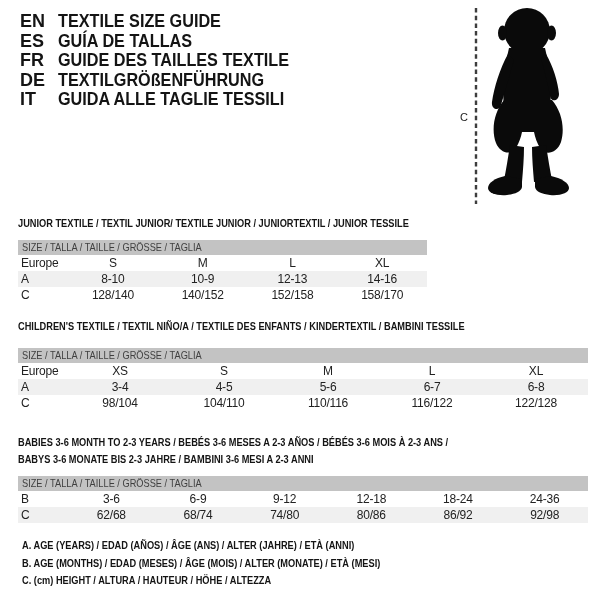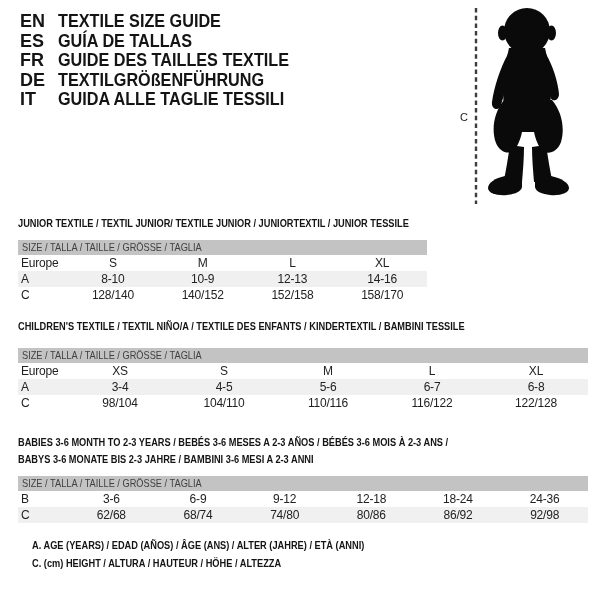--- a/index.html
+++ b/index.html
@@ -36,21 +36,21 @@
   .s1 .bar{margin-top:11px;}
   .s2 .bar{margin-top:16px;}
   .s3 .bar{margin-top:8px;}
   table.size{border-collapse:collapse;table-layout:fixed;width:100%;}
   table.size td{font-size:12px;letter-spacing:-0.2px;height:16px;line-height:16px;padding:0;
                 text-align:center;color:var(--text,#222);overflow:hidden;}
   table.size td.rowlabel{text-align:left;padding-left:3px;}
   tr.alt{background:var(--row-alt-bg,#f0f0f0);}
 
   
-  .legend{position:absolute;left:32px;top:537px;}
+  .legend{position:absolute;left:22px;top:537px;}
   .legend-line{height:17.5px;line-height:17.5px;font-weight:bold;font-size:11px;color:var(--title-text,#141414);white-space:nowrap;}
 </style>
 </head>
 <body>
 
 <div class="page">
 
   <div class="lang-list">
     <div class="lang-row">
       <span class="lang-code">EN</span><span class="cx">TEXTILE SIZE GUIDE</span>
@@ -199,16 +199,17 @@
         <td>80/86</td>
         <td>86/92</td>
         <td>92/98</td>
       </tr>
     </tbody>
       </table>
   </section>
 
   <div class="legend">
     <div class="legend-line"><span class="cx">A. AGE (YEARS) / EDAD (AÑOS) / ÂGE (ANS) / ALTER (JAHRE) / ETÀ (ANNI)</span></div>
+    <div class="legend-line"><span class="cx">B. AGE (MONTHS) / EDAD (MESES) / ÂGE (MOIS) / ALTER (MONATE) / ETÀ (MESI)</span></div>
     <div class="legend-line"><span class="cx">C. (cm) HEIGHT / ALTURA / HAUTEUR / HÖHE / ALTEZZA</span></div>
   </div>
 
 </div>
 
 </body></html>

